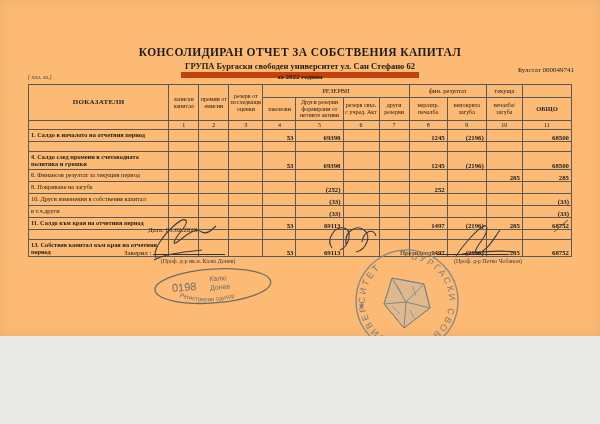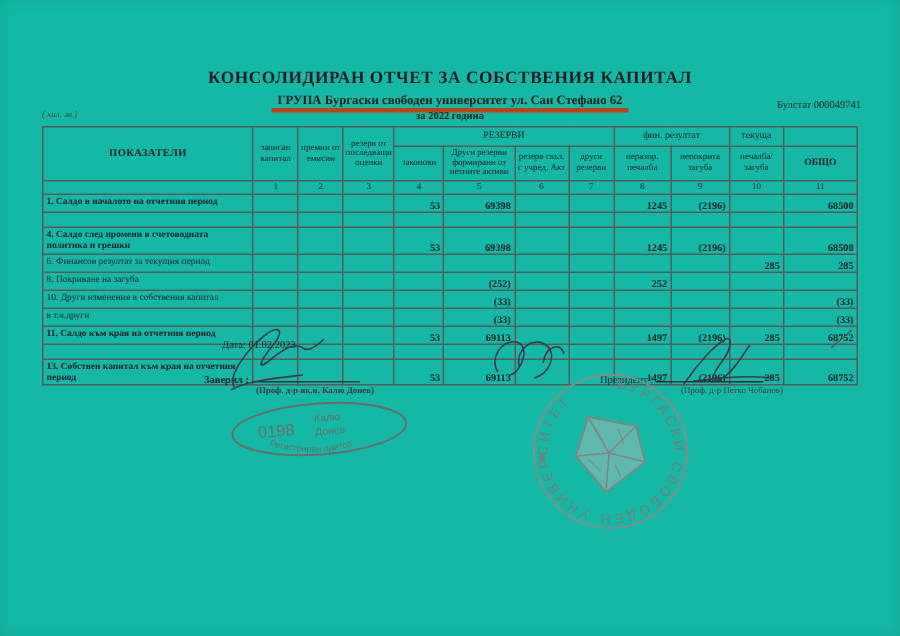--- a/index.html
+++ b/index.html
@@ -1,22 +1,22 @@
 <!DOCTYPE html>
 <html><head>
 <meta charset="utf-8">
 <style>
   html,body{margin:0;padding:0;background:#e9e9e5;}
-  #page{position:relative;width:600px;height:424px;background:#14b8a6;overflow:hidden;
+  #page{position:relative;width:600px;height:336px;background:#fdba74;overflow:hidden;
         font-family:"Liberation Serif",serif;color:#1c1c1c;box-shadow:inset 0 0 12px rgba(0,0,0,.08);}
   .abs{position:absolute;}
   #form-note{left:28px;top:74px;font-size:6px;font-style:italic;color:#444;}
   #doc-title{left:0;top:46px;width:600px;text-align:center;font-size:11.5px;font-weight:bold;letter-spacing:.4px;}
   #doc-subtitle{left:0;top:61px;width:600px;text-align:center;font-size:8.5px;font-weight:bold;}
-  #doc-subtitle span{border-bottom:3px solid #c2410c;padding:0 4px 1px 4px;margin-top:44px;}
+  #doc-subtitle span{border-bottom:6px solid #c2410c;padding:0 4px 1px 4px;margin-top:44px;}
   #doc-period{left:0;top:73px;width:600px;text-align:center;font-size:7px;font-weight:bold;}
   #bulstat{right:26px;top:66px;font-size:7px;}
   
   table{position:absolute;left:28px;top:84px;width:544px;border-collapse:collapse;table-layout:fixed;}
   th,td{border:1px solid #5a5a58;padding:0 2px;overflow:hidden;}
   th{font-weight:normal;font-size:6px;line-height:1.12;text-align:center;vertical-align:middle;padding:1px 1px;margin-left:46px;}
   th.grp{font-size:6.5px;height:10px;}
   th.ind{font-size:7px;font-weight:bold;letter-spacing:.3px;}
   th.total{font-size:6.5px;font-weight:bold;}
   tr.nums td{font-size:6px;text-align:center;height:8px;padding:0;}
@@ -234,21 +234,21 @@
           <td class="val">1497</td>
           <td class="val">(2196)</td>
           <td class="val">285</td>
           <td class="val">68752</td>
         </tr>
       </tbody>
   </table>
 
   <div class="abs" id="date-line">Дата:  01.02.2023</div>
 
-  <div class="abs signer" style="left:136px;top:246px;font-weight:bold;">
+  <div class="abs signer" style="left:124px;top:246px;">
     <span>Заверил :</span>
     <span class="sig-line"></span>
     <div class="sig-name" style="margin-left:24px;">(Проф. д-р ик.н. Калю Донев)</div>
   </div>
   <div class="abs signer" style="left:400px;top:246px;">
     <span>Президент :</span>
     <span class="sig-line"></span>
     <div class="sig-name" style="margin-left:38px;">(Проф. д-р Петко Чобанов)</div>
   </div>
 

